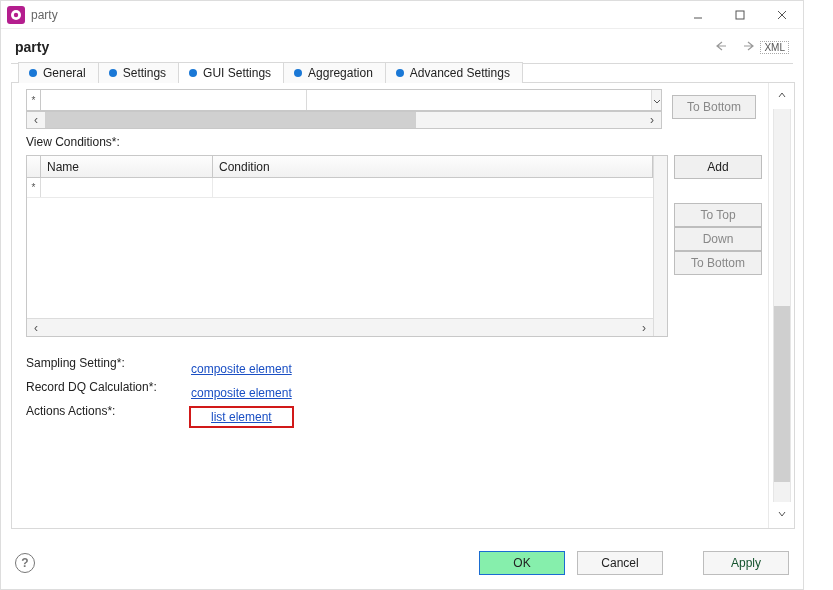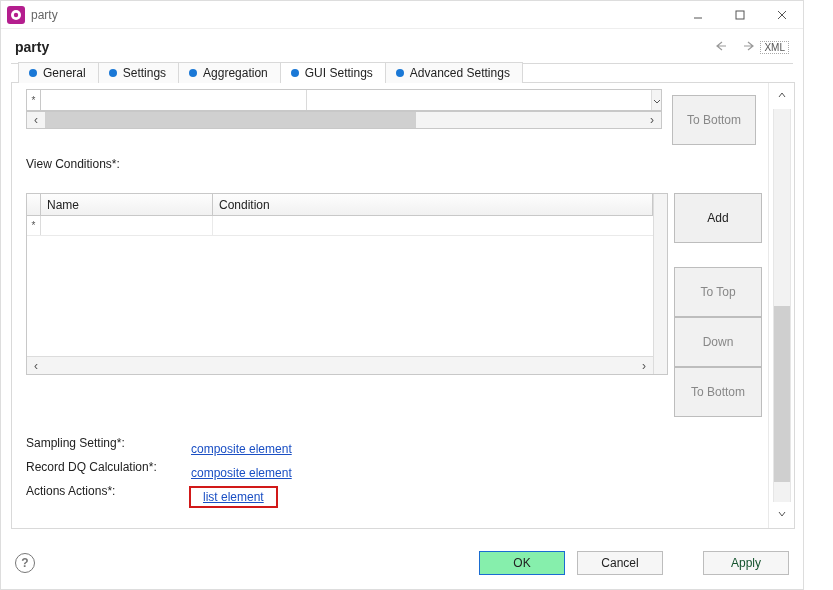--- a/index.html
+++ b/index.html
@@ -24,33 +24,33 @@
   .tab.active { background: #fff; position: relative; z-index: 2; }
   .tab-dot { width: 8px; height: 8px; border-radius: 50%; background: #1a78d6; display: inline-block; }
   .content-area { flex: 1; display: flex; min-height: 0; }
   .left-content { flex: 1; padding: 6px 6px 6px 14px; display: flex; flex-direction: column; min-width: 0; }
   .right-rail { width: 26px; border-left: 1px solid #e9e9e9; display: flex; flex-direction: column; align-items: center; }
   .rail-arrow { color: #555; padding: 6px 0; }
   .rail-track { flex: 1; width: 18px; background: #f2f2f2; border-left: 1px solid #e6e6e6; border-right: 1px solid #e6e6e6; position: relative; margin: 0 auto; }
   .rail-thumb { position: absolute; left: 0; right: 0; top: 50%; height: 45%; background: #cfcfcf; }
   .rail-arrow.bottom { padding: 6px 0; }
   .aside-buttons { width: 94px; padding: 6px 6px 6px 4px; display: flex; flex-direction: column; gap: 6px; }
-  .btn { border: 1px solid #bdbdbd; background: #f0f0f0; padding: 17px 0; text-align: center; font-size: 12px; }
+  .btn { border: 1px solid #bdbdbd; background: #f0f0f0; padding: 4px 0; text-align: center; font-size: 12px; }
   .btn.disabled { color: #888; background: #f1f1f1; }
   .mini-grid { border: 1px solid #c8c8c8; height: 22px; display: flex; align-items: stretch; }
   .mini-row-hdr { width: 14px; border-right: 1px solid #c8c8c8; background: #fff; display: flex; align-items: center; justify-content: center; font-size: 10px; color:#555; }
   .mini-grid-left { flex: 0 0 42%; border-right: 1px solid #dadada; }
   .mini-grid-right { flex: 1; }
   .mini-grid-rightcol { width: 10px; background: #f4f4f4; border-left: 1px solid #dcdcdc; }
   .h-scroll { height: 18px; border: 1px solid #c8c8c8; display: flex; align-items: center; background: #f4f4f4; margin-top: 0; }
   .h-scroll .arrow { width: 18px; height: 100%; display: flex; align-items: center; justify-content: center; color: #555; }
   .h-scroll .track { flex: 1; height: 100%; position: relative; }
   .h-scroll .thumb { position: absolute; left: 0; top: 0; bottom: 0; width: 62%; background: #d0d0d0; }
   .view-label { margin-top: 6px; margin-bottom: 6px; font-size: 12px; }
-  .view-row { display: flex; align-items: flex-start; gap: 6px; margin-top: 16px; }
+  .view-row { display: flex; align-items: flex-start; gap: 6px; }
   .grid-and-rail { flex: 1; display: flex; border: 1px solid #c8c8c8; height: 182px; min-width: 0; }
   .grid2 { flex: 1; display: flex; flex-direction: column; min-width: 0; }
   .grid2-header { display: flex; background: linear-gradient(#fdfdfd,#f1f1f1); border-bottom: 1px solid #c8c8c8; height: 22px; }
   .gh { border-right: 1px solid #c8c8c8; display: flex; align-items: center; padding-left: 6px; font-size: 12px; }
   .gh.rhdr { width: 14px; padding: 0; }
   .gh.name { width: 172px; }
   .gh.cond { flex: 1; }
   .grid2-body { flex: 1; background: #fff; display: flex; flex-direction: column; }
   .grow { display: flex; height: 20px; border-bottom: 1px solid #eaeaea; }
   .grow .rhdr { width: 14px; border-right: 1px solid #dcdcdc; display: flex; align-items: center; justify-content: center; font-size: 10px; color:#555; background:#fff; }
@@ -60,21 +60,21 @@
   .grid2-bottom { height: 18px; display: flex; align-items: center; background: #f4f4f4; border-top: 1px solid #dcdcdc; }
   .grid2-bottom .arrow { width: 18px; text-align: center; color: #555; }
   .grid2-bottom .track { flex: 1; }
   .aside-buttons-2 { width: 88px; display: flex; flex-direction: column; }
   .aside-buttons-2 .btn { width: 100%; }
   .aside-buttons-2 .pad { height: 24px; }
   .settings-list { margin-top: 14px; }
   .settings-row { display: flex; align-items: center; height: 24px; }
   .settings-label { width: 165px; font-size: 12px; }
   .settings-link { color: #1a4fc4; text-decoration: underline; margin-top: 12px; }
-  .settings-link.highlight { box-shadow: 0 0 0 2px #d11919; padding: 2px 12px; }
+  .settings-link.highlight { box-shadow: 0 0 0 2px #d11919; padding: 2px 20px; }
   .footer { height: 52px; border-top: 0; display: flex; align-items: center; padding: 0 14px; gap: 12px; }
   .help { width: 20px; height: 20px; border: 1.5px solid #777; border-radius: 50%; display: flex; align-items: center; justify-content: center; color: #777; font-weight: 700; }
   .footer .spacer { flex: 1; }
   .dlg-btn { min-width: 86px; padding: 4px 10px; border: 1px solid #bdbdbd; background: #f6f6f6; text-align: center; }
   .dlg-btn.primary { border: 1.5px solid #1a6cd1; background: #86efac; }
   .dlg-btn.disabled { color: #14532d; margin-left: 28px; }
   .first-panel { display: flex; gap: 6px; align-items: flex-start; }
   .first-panel .fp-left { flex: 1; min-width: 0; }
   svg.chev { width: 10px; height: 10px; }
 </style>
@@ -129,27 +129,27 @@
     <div class="tabs-shell">
       <div class="tab-strip">
         <div class="tab">
             <span class="tab-dot"></span>
             <span>General</span>
           </div>
         <div class="tab">
             <span class="tab-dot"></span>
             <span>Settings</span>
           </div>
+        <div class="tab active">
+            <span class="tab-dot"></span>
+            <span>GUI Settings</span>
+          </div>
         <div class="tab">
             <span class="tab-dot"></span>
             <span>Aggregation</span>
-          </div>
-        <div class="tab active">
-            <span class="tab-dot"></span>
-            <span>GUI Settings</span>
           </div>
         <div class="tab">
             <span class="tab-dot"></span>
             <span>Advanced Settings</span>
           </div>
       </div>
 
       <div class="content-area">
         <div class="left-content">
 

